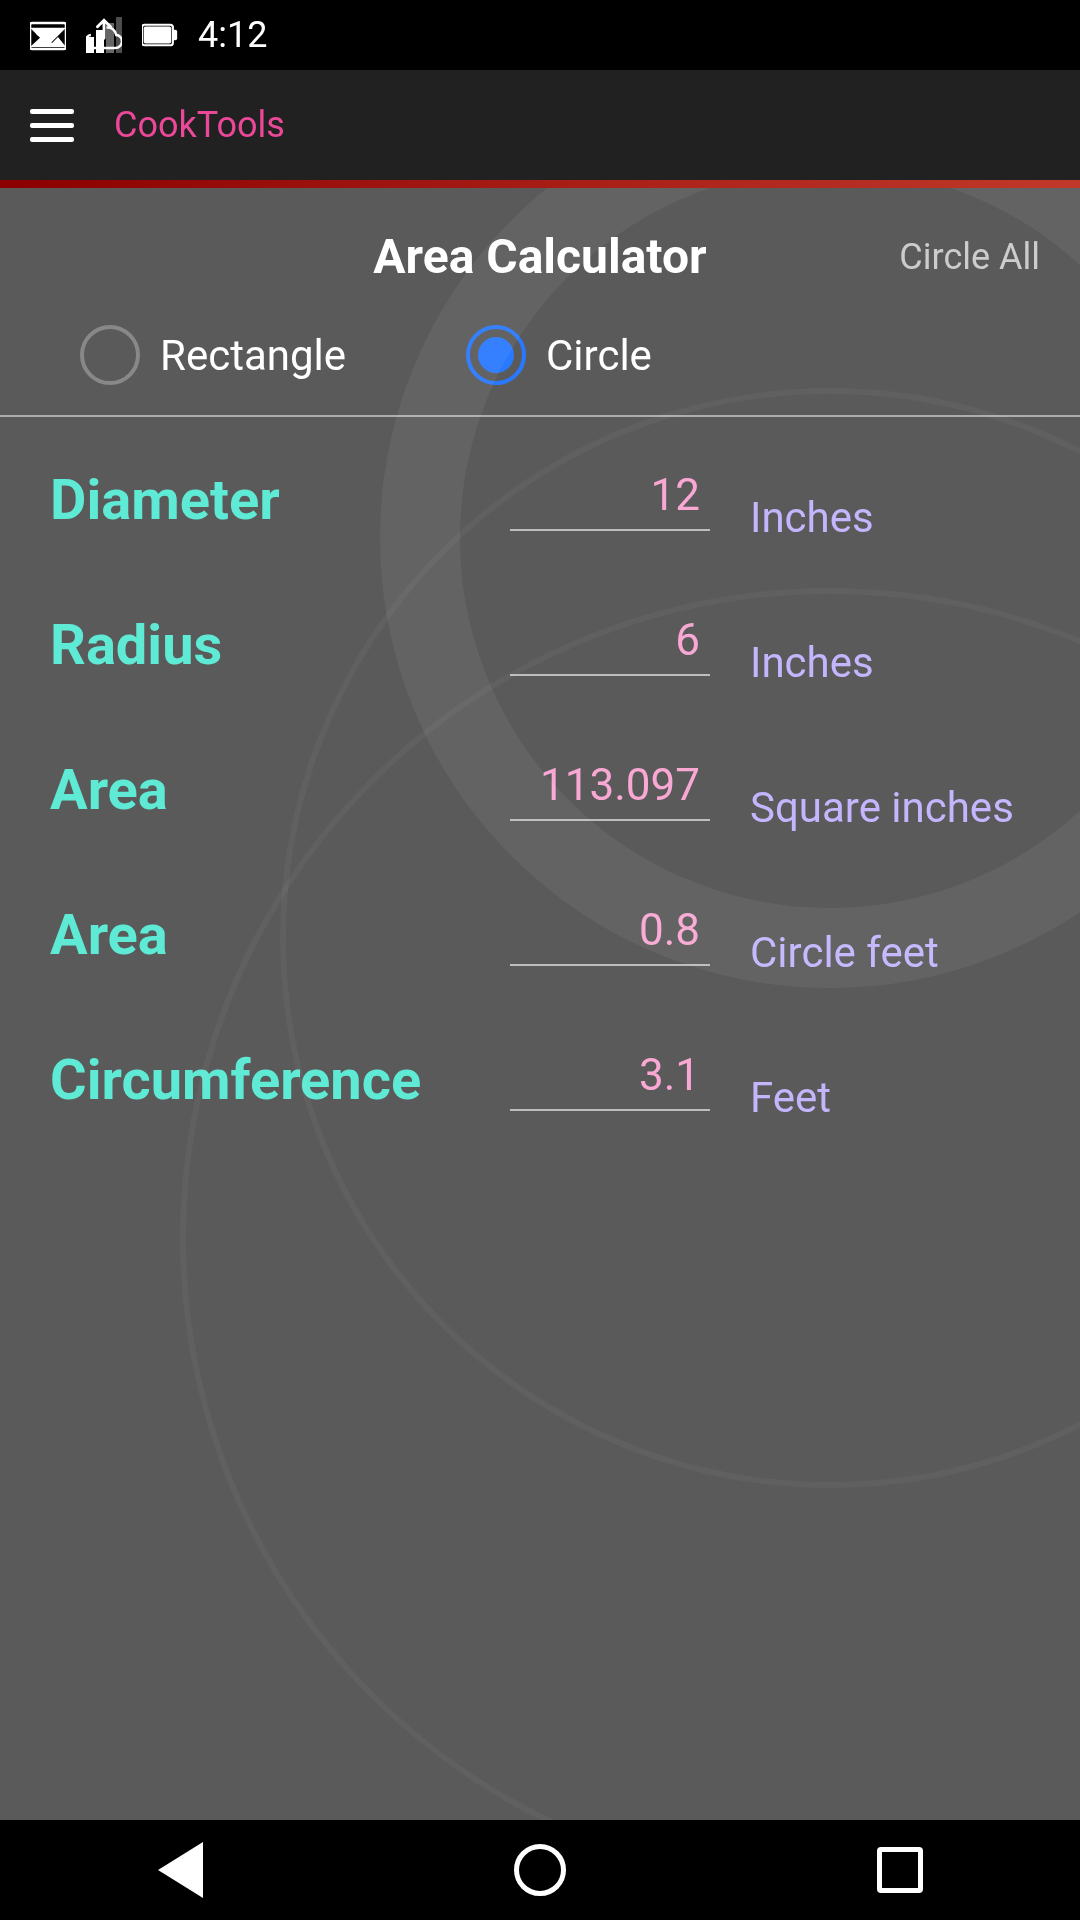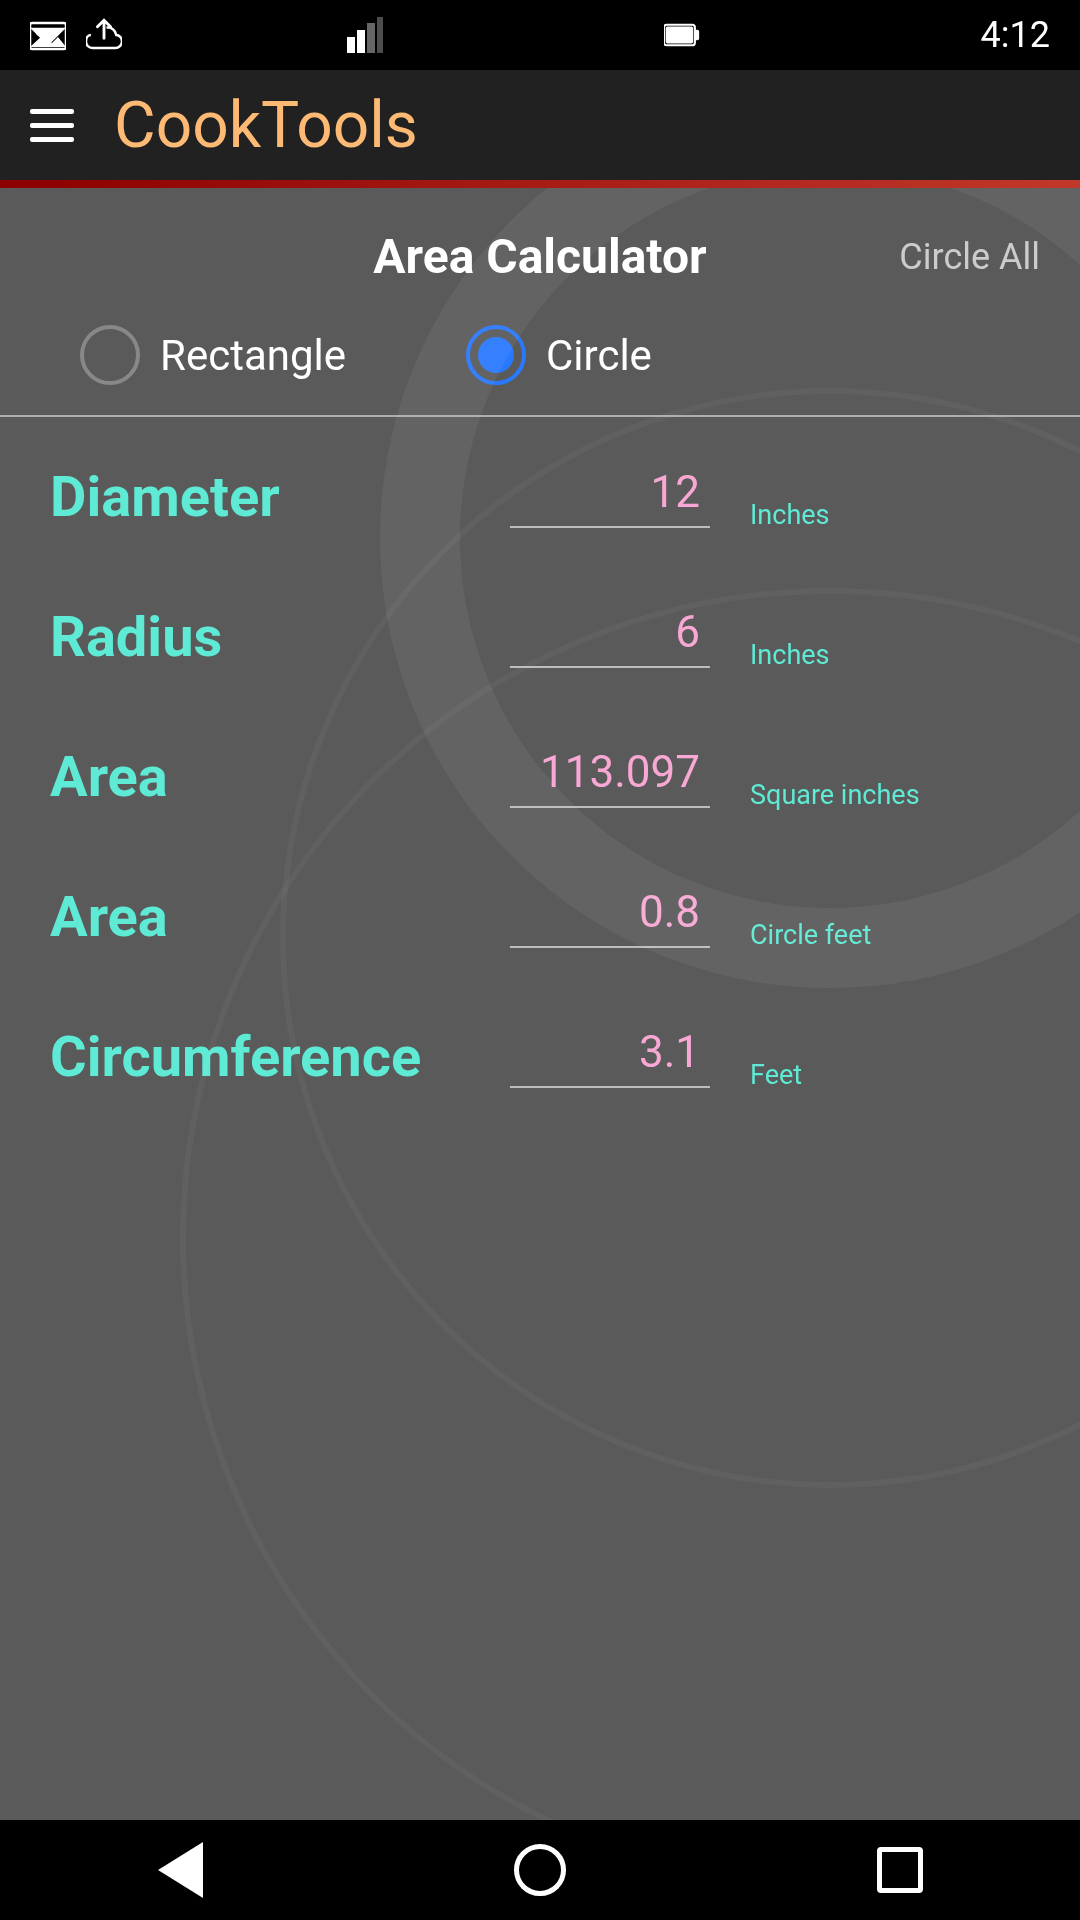--- a/index.html
+++ b/index.html
@@ -15,21 +15,21 @@
       position: relative;
     }
 
     
     .status-bar {
       width: 100%;
       height: 70px;
       background: #000000;
       display: flex;
       align-items: center;
-      justify-content: space-between;
+      justify-content: flex-start;
       padding: 0 30px;
       gap: 20px;
     }
     .status-bar-left {
       position: absolute;
       left: 30px;
       top: 0;
       height: 70px;
       display: flex;
       align-items: center;
@@ -52,23 +52,23 @@
     .toolbar {
       width: 100%;
       height: 110px;
       background: #212121;
       display: flex;
       align-items: center;
       padding: 0 30px;
       gap: 40px;
     }
     .toolbar-title {
-      font-size: 64px;
+      font-size: 36px;
       font-weight: 400;
-      color: #fdba74;
+      color: #ec4899;
     }
     .menu-icon {
       display: flex;
       flex-direction: column;
       gap: 9px;
       cursor: pointer;
     }
     .menu-icon span {
       display: block;
       width: 44px;
@@ -215,22 +215,22 @@
     .field-value {
       font-size: 44px;
       color: #f9a8d4;
       text-align: right;
       border-bottom: 2px solid rgba(255,255,255,0.6);
       padding-bottom: 8px;
       min-width: 200px;
       padding-right: 10px;
     }
     .field-unit {
-      font-size: 27px;
-      color: #5eead4;
+      font-size: 42px;
+      color: #c4b5fd;
       width: 300px;
       flex-shrink: 0;
       padding-left: 20px;
       margin-top: 36px;
     }
 
     
     .nav-bar {
       position: absolute;
       bottom: 0;

